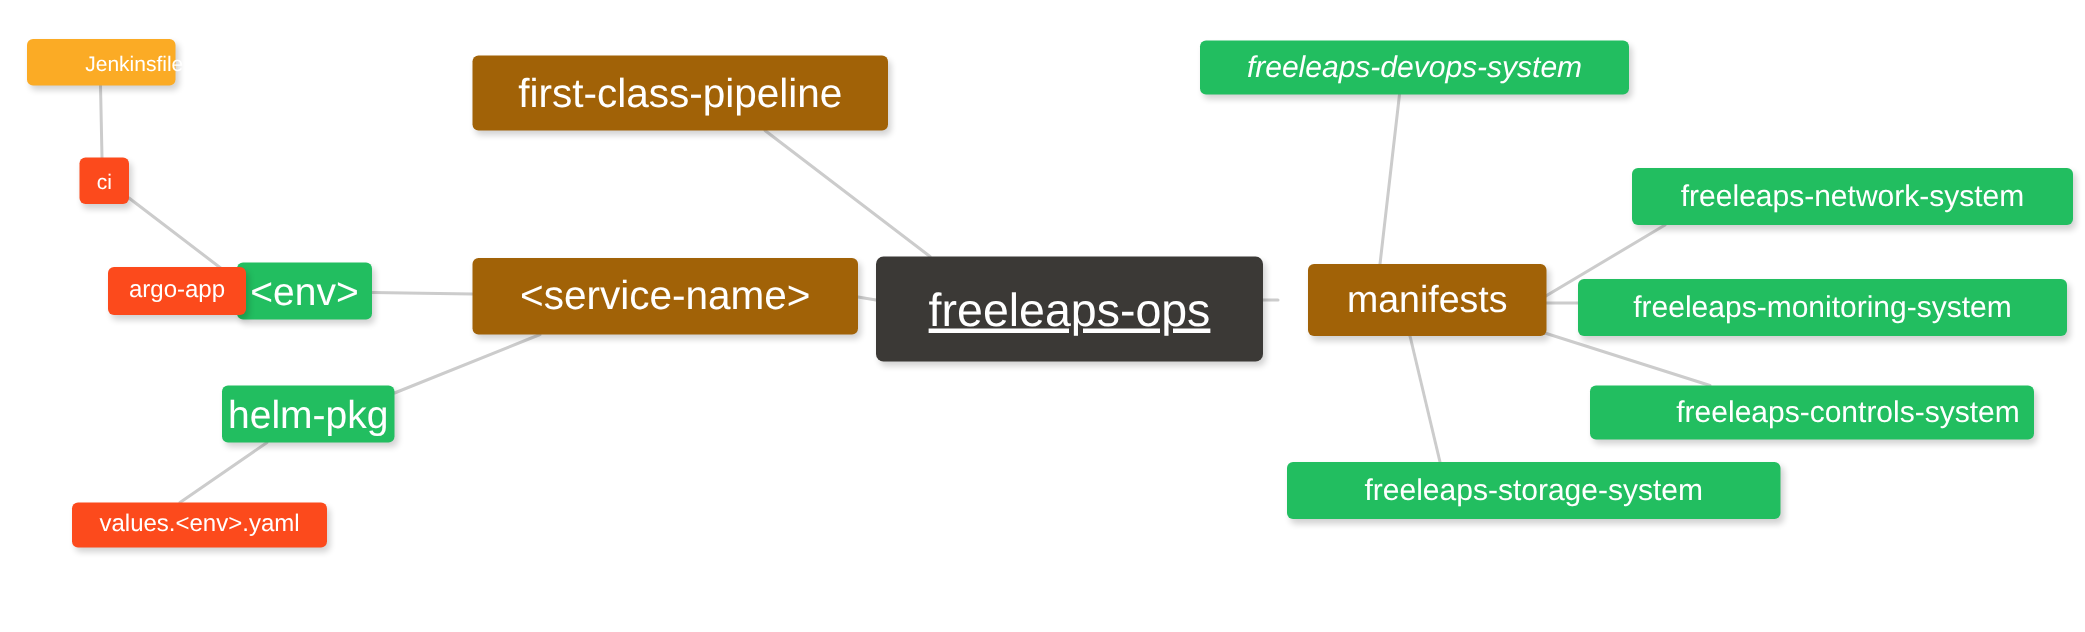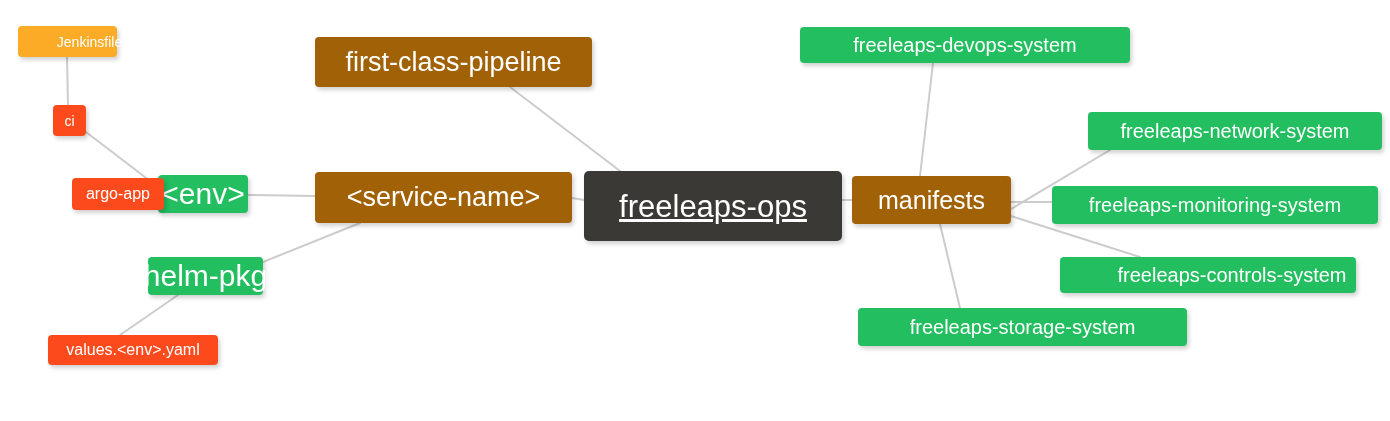--- a/index.html
+++ b/index.html
@@ -45,21 +45,21 @@
     border-radius: 5px;
   }
   .node.blue    { background: #a16207; }
   .node.green   { background: #22be60; }
   .node.orange  { background: #fbab25; }
   .node.red     { background: #fc4a1c; text-align: right; }
 
   .sz-root   { font-size: 31px; }
   .sz-l1     { font-size: 27px; }
   .sz-l1s    { font-size: 25px; }
-  .sz-l2     { font-size: 30px; }
+  .sz-l2     { font-size: 26px; }
   .sz-l2s    { font-size: 20px; }
   .sz-l3     { font-size: 16px; margin-left: 40px; }
   .sz-l3s    { font-size: 14px; }
 </style>
 </head>
 <body>
 
 <div id="mindmap">
   <svg id="edge-layer" viewBox="0 0 1390 421" xmlns="http://www.w3.org/2000/svg">
       <line x1="584" y1="200" x2="572" y2="198" stroke="#cccccc" stroke-width="2" stroke-linecap="round"></line>
@@ -77,21 +77,21 @@
       <line x1="1011" y1="216" x2="1140" y2="257" stroke="#cccccc" stroke-width="2" stroke-linecap="round"></line>
       <line x1="940" y1="224" x2="960" y2="308" stroke="#cccccc" stroke-width="2" stroke-linecap="round"></line>
     </svg>
   <div id="node-layer">
       <div class="node root sz-root" style="left: 584px; top: 171px; width: 258px; height: 70px; text-decoration: underline;">
         <span>freeleaps-ops</span>
       </div>
       <div class="node blue sz-l1" style="left: 315px; top: 172px; width: 257px; height: 51px;">
         <span>&lt;service-name&gt;</span>
       </div>
-      <div class="node blue sz-l1s" style="left: 852px; top: 176px; width: 159px; height: 48px;">
+      <div class="node blue sz-l1s" style="left: 872px; top: 176px; width: 159px; height: 48px;">
         <span>manifests</span>
       </div>
       <div class="node blue sz-l1" style="left: 315px; top: 37px; width: 277px; height: 50px;">
         <span>first-class-pipeline</span>
       </div>
       <div class="node green sz-l2" style="left: 158px; top: 175px; width: 90px; height: 38px;">
         <span>&lt;env&gt;</span>
       </div>
       <div class="node green sz-l2" style="left: 148px; top: 257px; width: 115px; height: 38px;">
         <span>helm-pkg</span>
@@ -101,21 +101,21 @@
       </div>
       <div class="node red sz-l3" style="left: 32px; top: 178px; width: 92px; height: 32px;">
         <span>argo-app</span>
       </div>
       <div class="node red sz-l3" style="left: 8px; top: 335px; width: 170px; height: 30px;">
         <span>values.&lt;env&gt;.yaml</span>
       </div>
       <div class="node orange sz-l3s" style="left: 18px; top: 26px; width: 99px; height: 31px; padding-left: 44px;">
         <span>Jenkinsfile</span>
       </div>
-      <div class="node green sz-l2s" style="left: 800px; top: 27px; width: 330px; height: 36px;">
+      <div class="node green sz-l2s" style="left: 800px; top: 27px; width: 286px; height: 36px; font-style: italic;">
         <span>freeleaps-devops-system</span>
       </div>
       <div class="node green sz-l2s" style="left: 1088px; top: 112px; width: 294px; height: 38px;">
         <span>freeleaps-network-system</span>
       </div>
       <div class="node green sz-l2s" style="left: 1052px; top: 186px; width: 326px; height: 38px;">
         <span>freeleaps-monitoring-system</span>
       </div>
       <div class="node green sz-l2s" style="left: 1060px; top: 257px; width: 296px; height: 36px; padding-left: 48px;">
         <span>freeleaps-controls-system</span>

